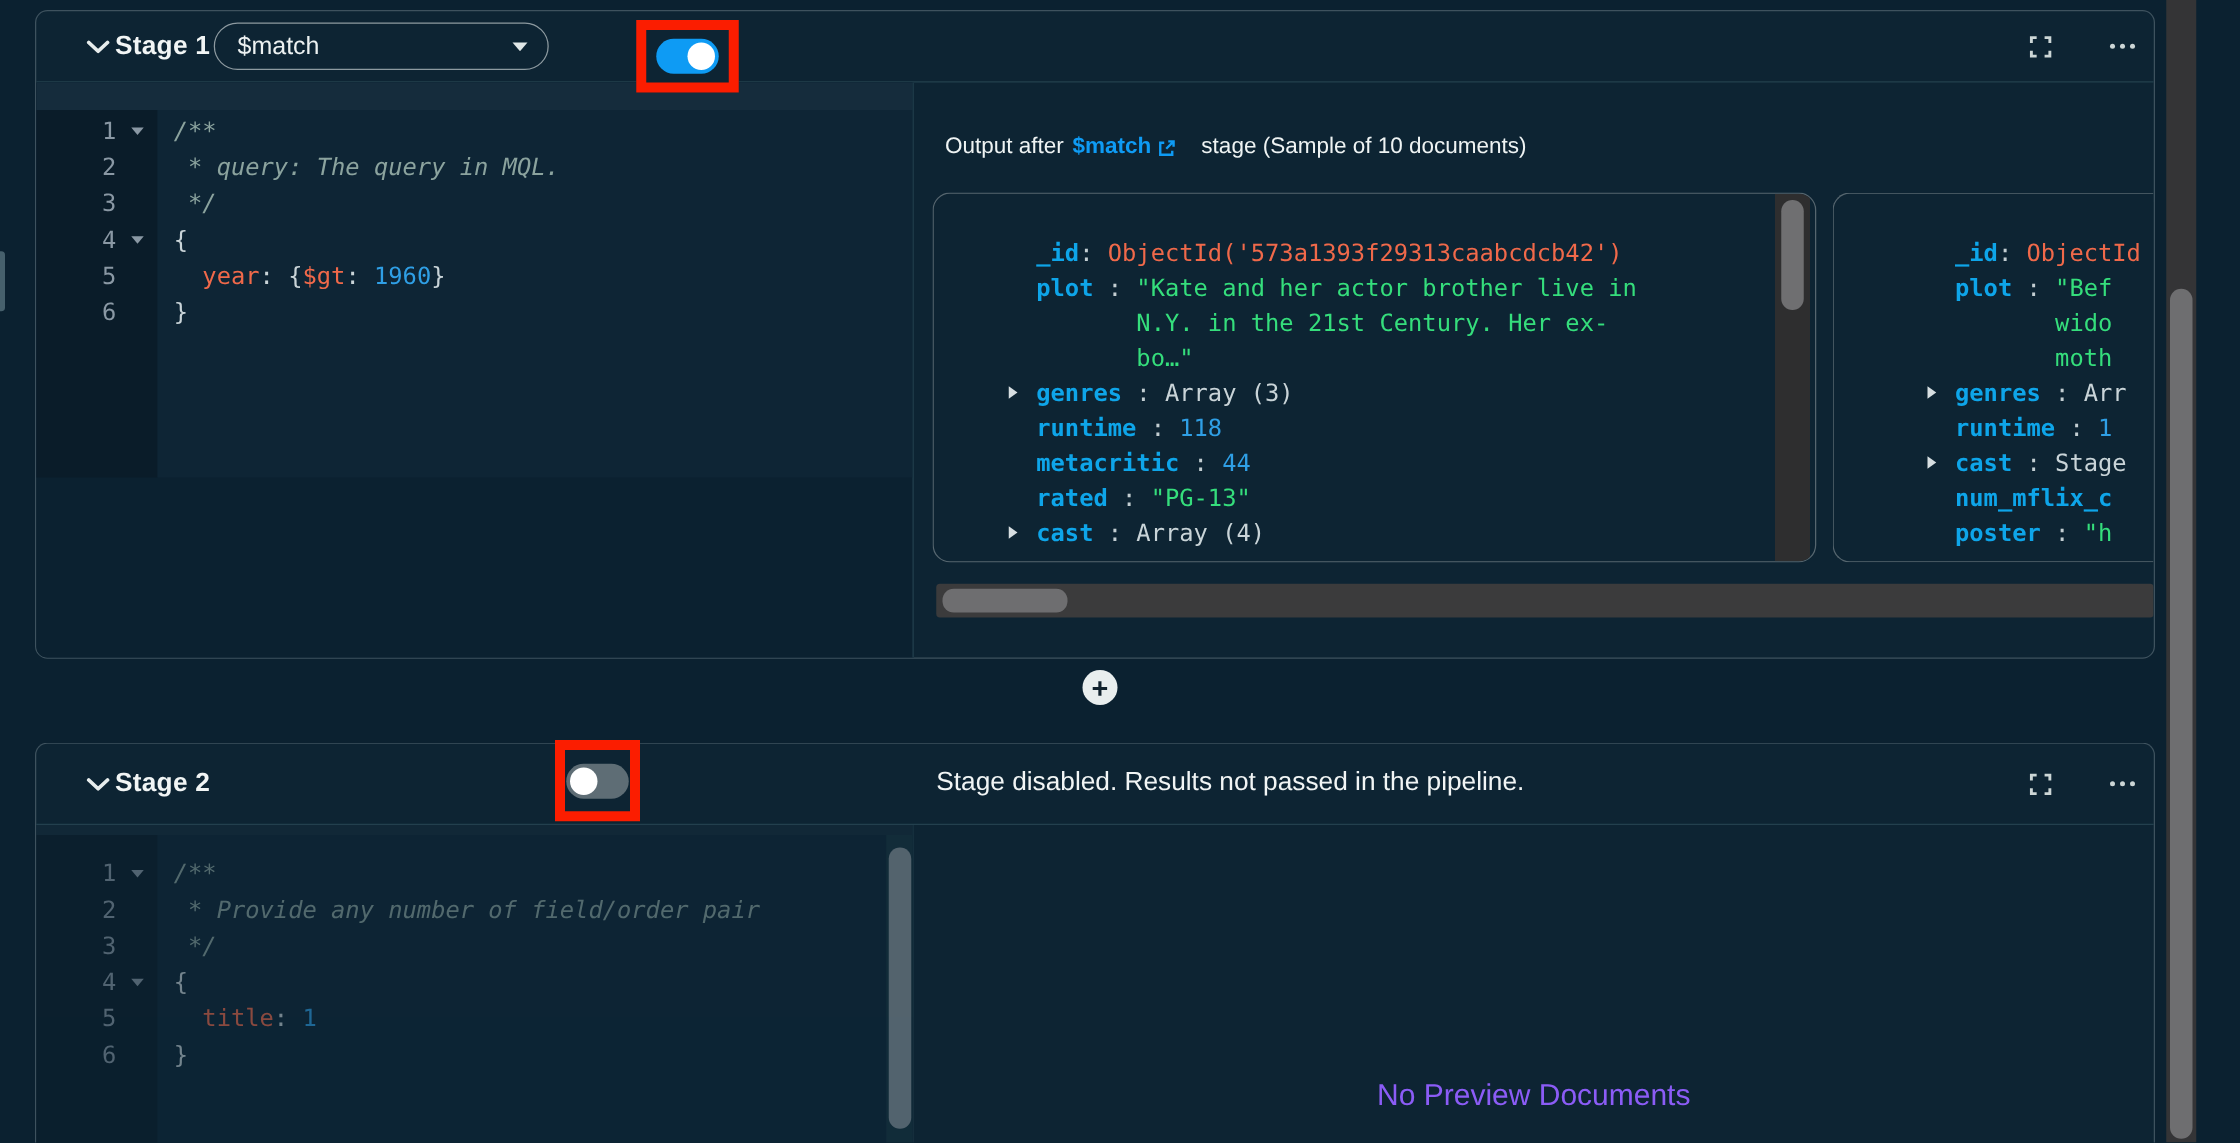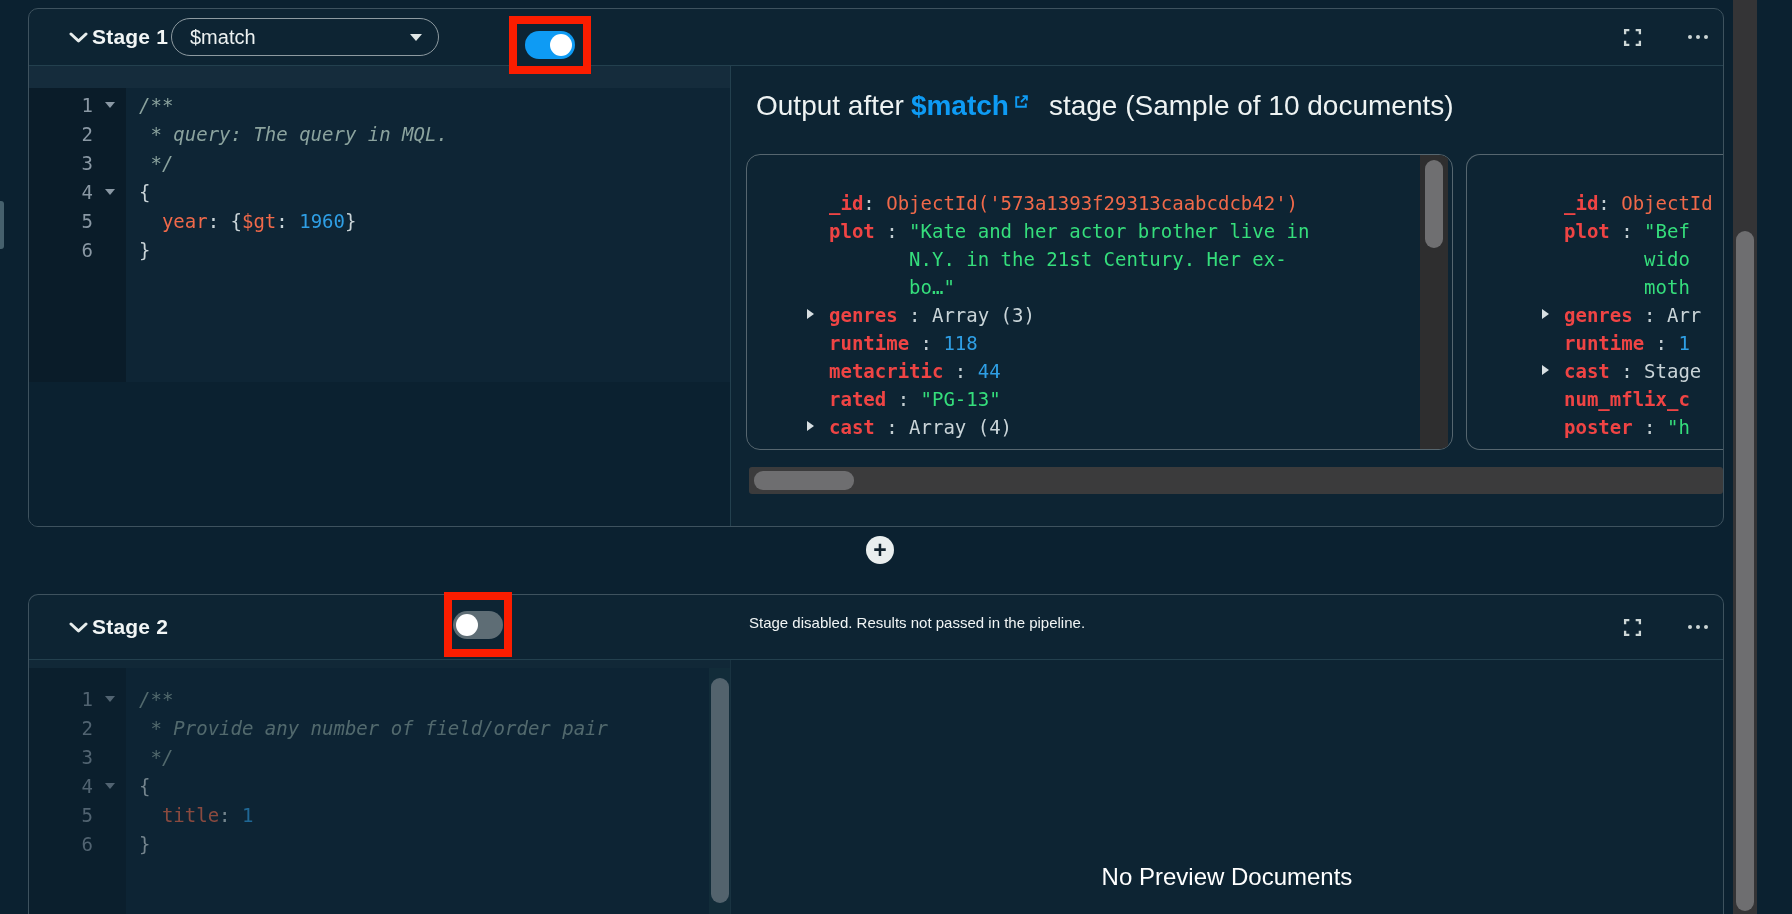--- a/index.html
+++ b/index.html
@@ -50,44 +50,44 @@
   .tok-num { color:#2f9fe5; }
   .tok-str { color:#35de7c; }
   .dim { opacity:.55; }
 
   
   .e-scroll-track { position:absolute; background:#17333f; }
   .e-scroll-thumb { position:absolute; background:#8d979e; border-radius:9px; }
 
   
   .preview-pane { position:relative; flex:1; overflow:hidden; }
-  .pv-title { position:absolute; left:25px; top:24px; font-size:28px; color:#eef3f3; display:flex; align-items:center; }
+  .pv-title { position:absolute; left:25px; top:40px; font-size:18px; color:#eef3f3; display:flex; align-items:flex-end; }
   .pv-link { color:#0e9bf4; font-weight:bold; margin-left:7px; cursor:pointer; }
   .ext-ic { margin:-8px 4px 0 4px; }
   .cards { position:absolute; left:15px; right:0; top:88px; height:296px; display:flex; gap:13px; overflow:hidden; }
   .doc-card { border:1px solid #56666f; border-radius:14px; position:relative; overflow:hidden; flex:none; }
   .doc-fields { padding-top:34px; font-family:"DejaVu Sans Mono", monospace; font-size:19px; line-height:28px; }
   .df { display:flex; }
   .dc { width:22px; margin-left:60px; flex:none; display:flex; justify-content:flex-start; padding-top:8px; }
   .exp-caret { width:0; height:0; border-top:5px solid transparent; border-bottom:5px solid transparent; border-left:7px solid #d7dfe2; cursor:pointer; }
-  .dk { font-weight:bold; color:#ef4444; white-space:pre; }
+  .dk { font-weight:bold; color:#0ea5e9; white-space:pre; }
   .ds { color:#c3ced2; white-space:pre; }
   .dv { white-space:pre; }
   .v-scroll-track { position:absolute; right:4px; top:0; bottom:0; width:28px; background:#2e2e2f; }
   .v-scroll-thumb { position:absolute; left:5px; top:5px; width:18px; height:88px; background:#6f6f71; border-radius:9px; }
   .h-scroll-track { position:absolute; left:18px; right:0; top:401px; height:27px; background:#3b3b3c; border-radius:3px; }
   .h-scroll-thumb { position:absolute; left:5px; top:4px; width:100px; height:19px; background:#6e6e70; border-radius:9px; }
 
   
   .plus-btn { left:866px; top:536px; width:28px; height:28px; border-radius:50%; background:#e9eeee; color:#11222d;
               display:flex; align-items:center; justify-content:center; font-size:23px; font-weight:bold; cursor:pointer; z-index:3; line-height:1; }
 
   
-  .msg { font-size:15px; color:#f1f5f5; }
-  .empty-msg { position:absolute; left:0; right:0; top:203px; text-align:center; font-size:24px; color:#ffffff; }
+  .msg { font-size:21px; color:#f1f5f5; }
+  .empty-msg { position:absolute; left:0; right:0; top:203px; text-align:center; font-size:24px; color:#8b5cf6; }
 
   
   .page-scroll-track { left:1733px; top:0; width:24px; height:914px; background:#343436; }
   .page-scroll-thumb { left:1736px; top:231px; width:18px; height:680px; background:#6e6e70; border-radius:9px; }
   .left-handle { left:0; top:201px; width:4px; height:48px; background:#46606c; border-radius:0 3px 3px 0; }
 </style>
 </head>
 <body>
 
 <div class="abs left-handle"></div>

